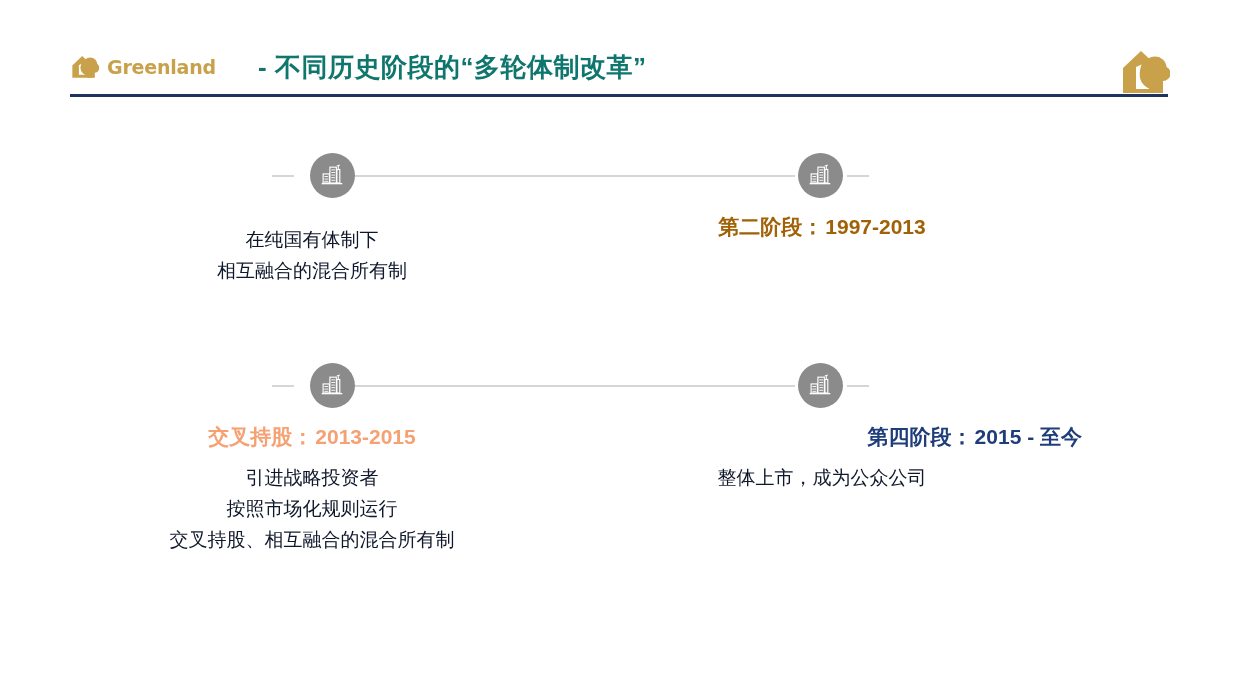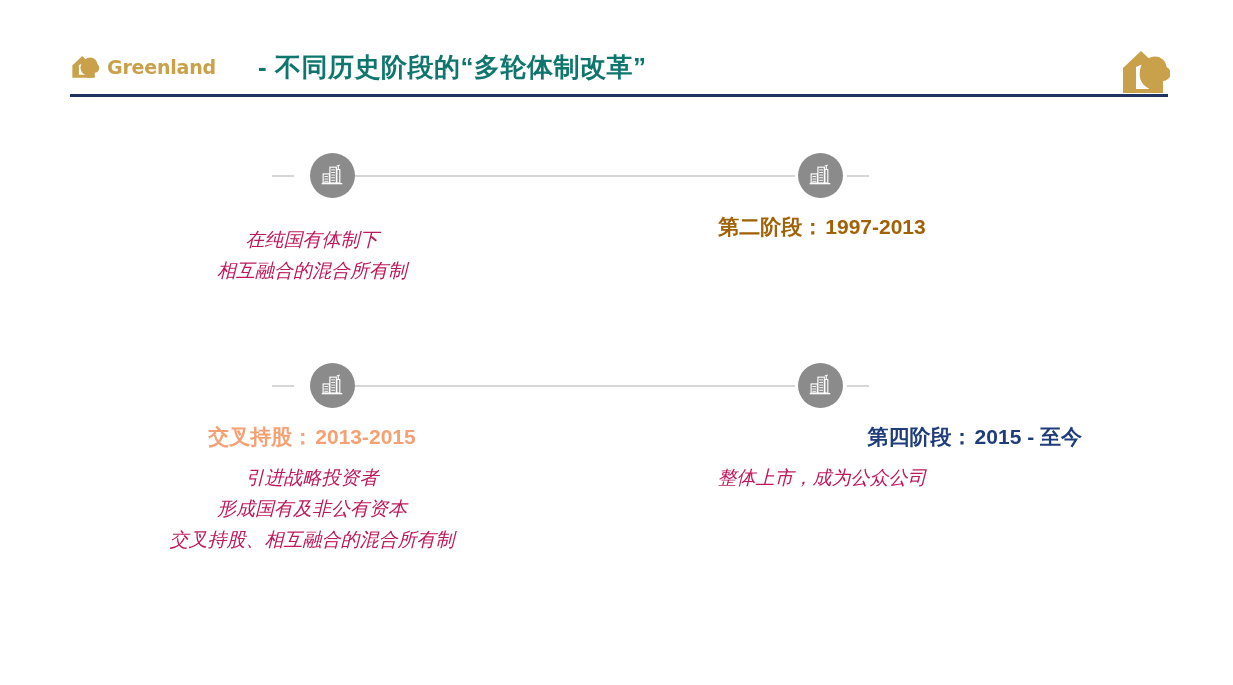--- a/index.html
+++ b/index.html
@@ -121,24 +121,23 @@
     line-height: 28px;
     white-space: nowrap;
   }
   .stage-heading .range {
     font-family: "Liberation Sans", sans-serif;
     margin-left: 2px;
   }
   .stage-body {
     margin-top: 11px;
     font-size: 19px;
-    color: #be185d;
+    color: #0f172a;
     line-height: 31px;
     font-weight: 400;
-    font-style: italic;
   }
   .stage-body .line { display: block; white-space: nowrap; }
 </style>
 </head>
 <body>
 
 <div id="slide">
 
   <div id="header">
 
@@ -268,21 +267,21 @@
       </svg>
     </div>
   </div>
 
   <div class="stage col-left" style="top:423px">
     <div class="stage-heading" style="color: rgb(245, 161, 115);">
       <span>交叉持股：</span><span class="range">2013-2015</span>
     </div>
     <div class="stage-body">
       <span class="line">引进战略投资者</span>
-      <span class="line">形成国有及非公有资本</span>
+      <span class="line">按照市场化规则运行</span>
       <span class="line">交叉持股、相互融合的混合所有制</span>
     </div>
   </div>
 
   <div class="stage col-right" style="top:423px">
     <div class="stage-heading" style="color: rgb(31, 61, 122); text-align: right;">
       <span>第四阶段：</span><span class="range">2015 - 至今</span>
     </div>
     <div class="stage-body">
       <span class="line">整体上市，成为公众公司</span>

